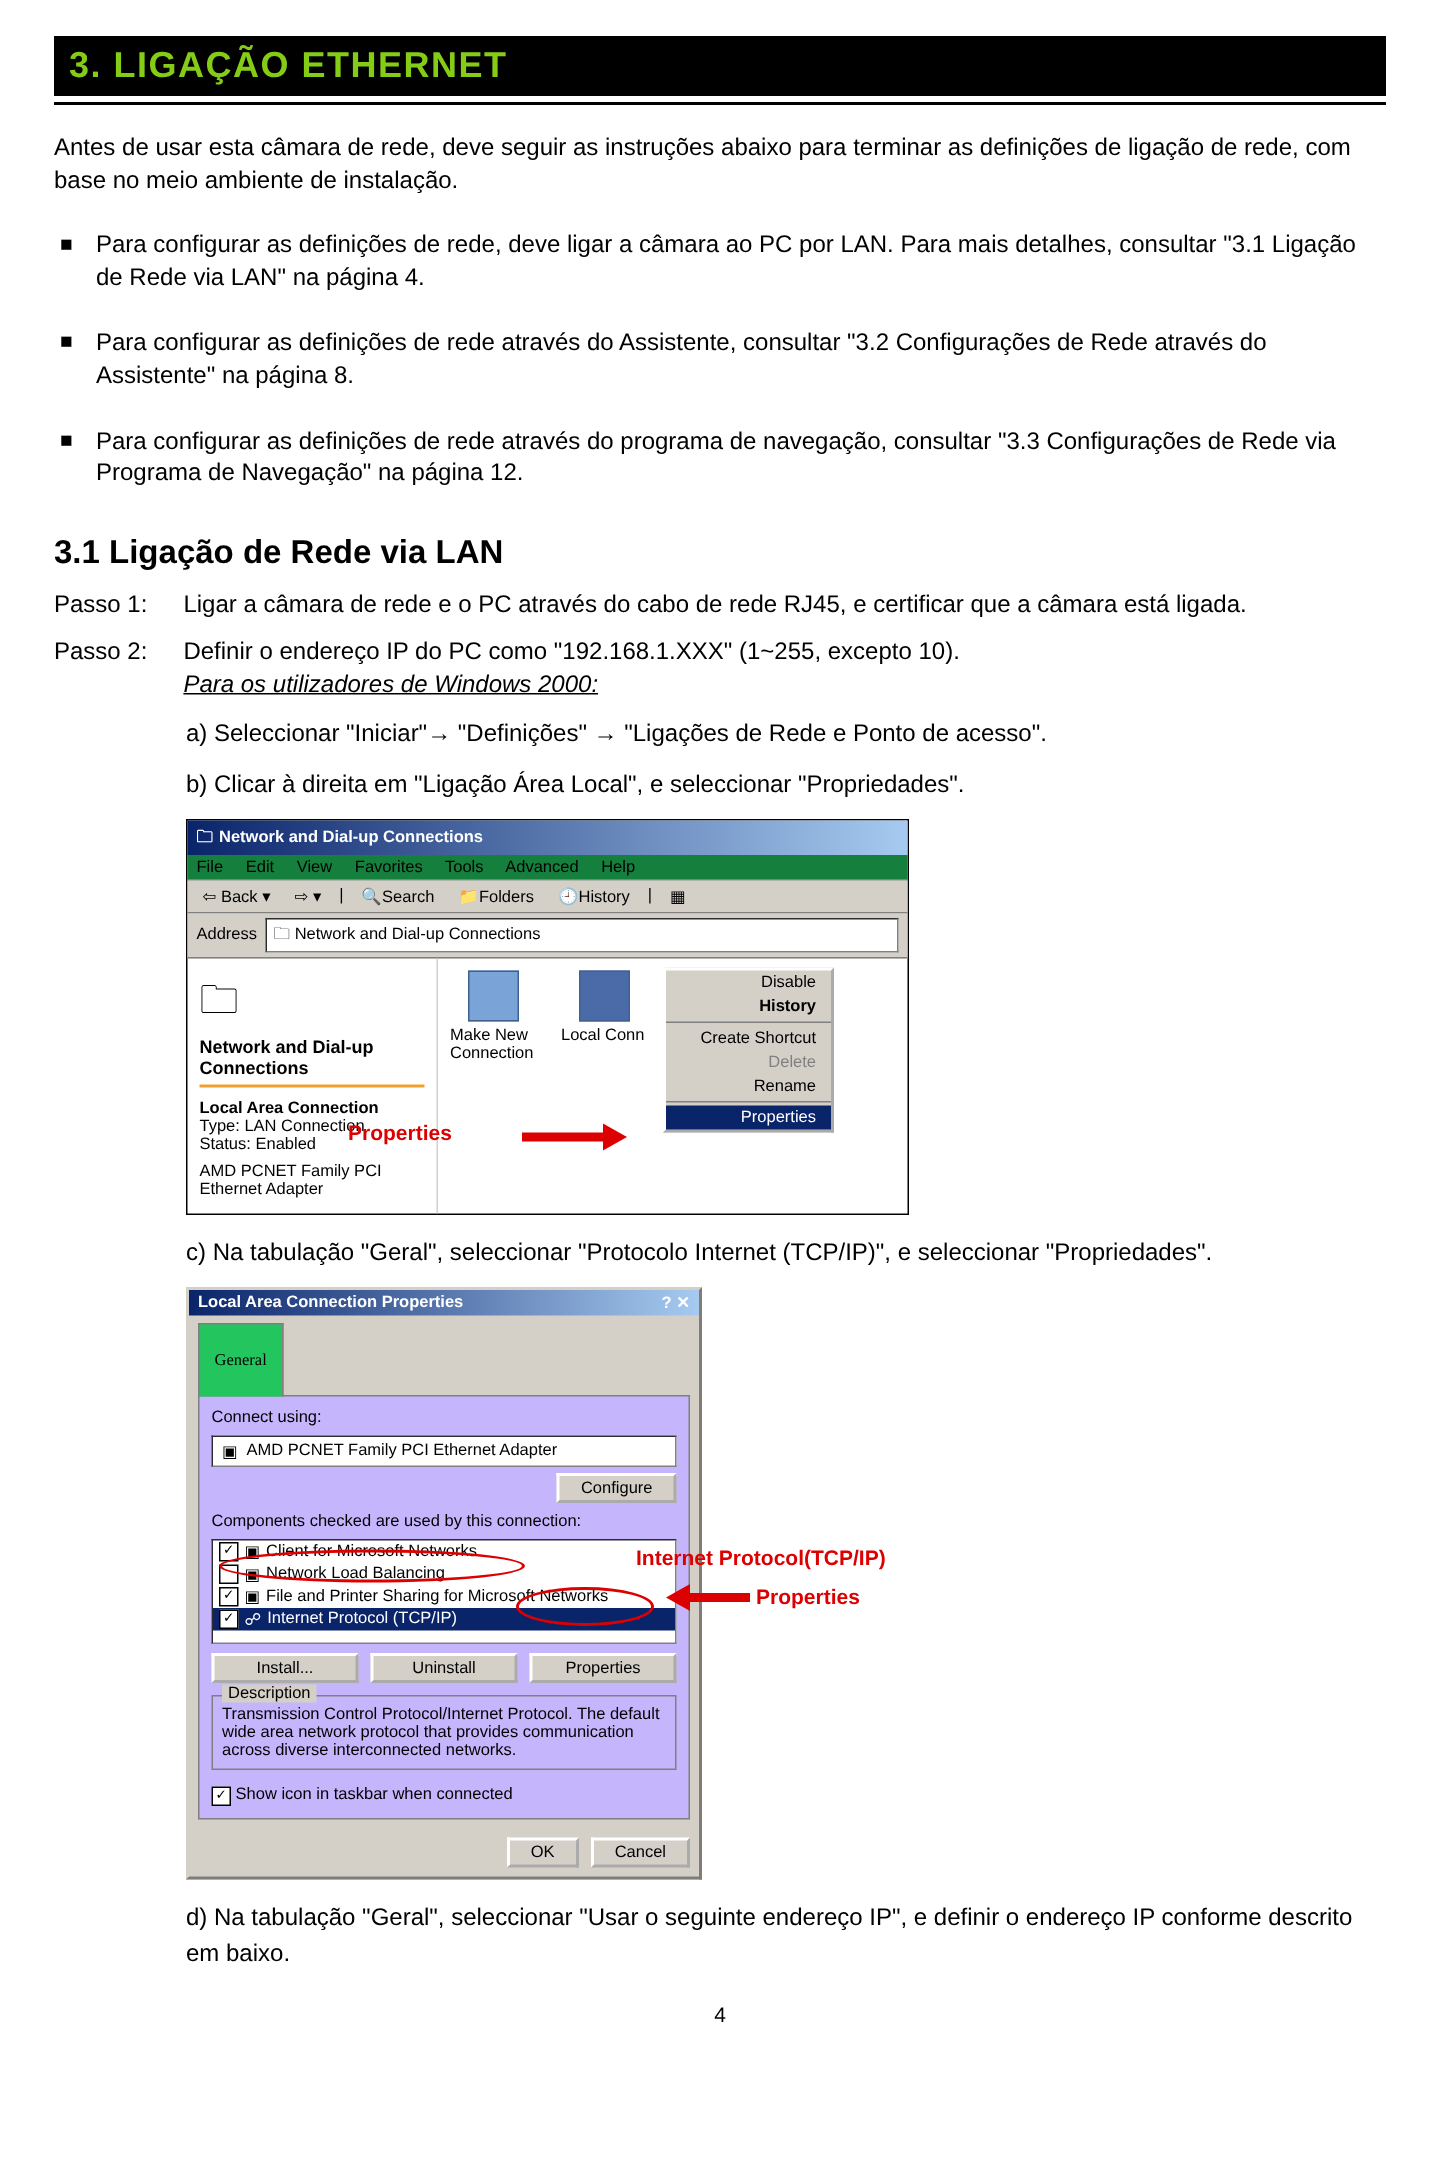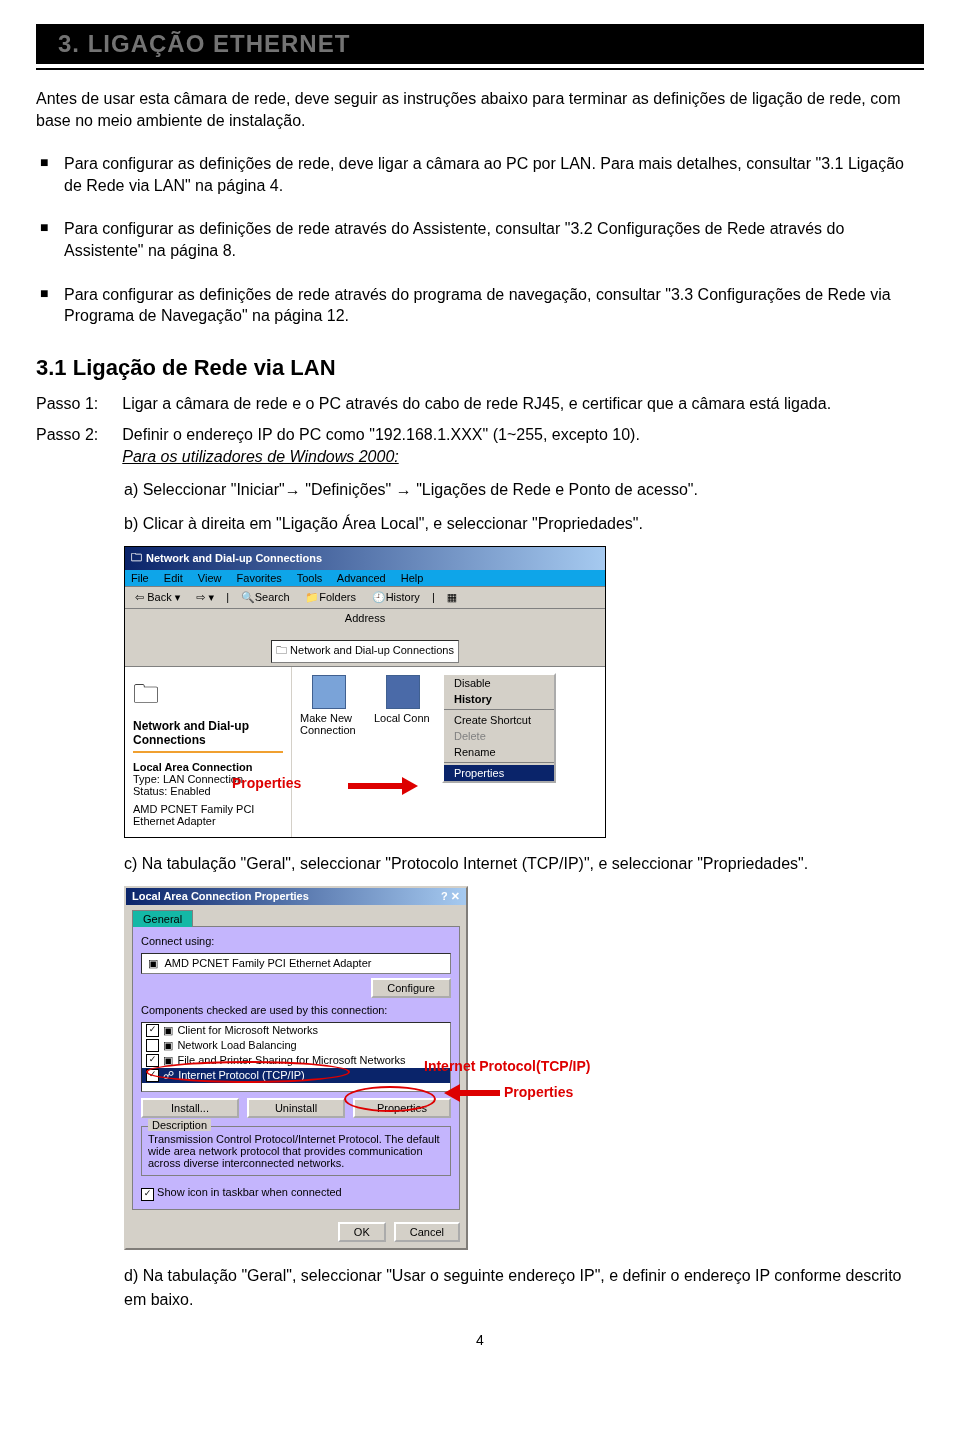--- a/index.html
+++ b/index.html
@@ -7,22 +7,22 @@
     font-size: 16px;
     color: #000;
     background: #fff;
     margin: 0;
     padding: 24px 36px;
     width: 960px;
     box-sizing: border-box;
   }
   .title-box {
     background: #000;
-    color: #737373;
-    padding: 6px 22px;
+    color: #84cc16;
+    padding: 6px 10px;
     margin-bottom: 4px;
   }
   .title-box h1 {
     margin: 0;
     font-family: "Arial Black", Arial, sans-serif;
     font-weight: 900;
     font-size: 24px;
     letter-spacing: 1px;
   }
   .title-underline {
@@ -91,63 +91,62 @@
   .win2k .titlebar {
     background: linear-gradient(90deg,#0a246a,#a6caf0);
     color:#fff;
     padding:2px 6px;
     display:flex;
     align-items:center;
     gap:4px;
     font-weight:bold;
   }
   .win2k .menubar {
-    background:#0ea5e9;
+    background:#15803d;
     padding:2px 6px;
     border-bottom:1px solid #808080;
   }
   .win2k .menubar span { margin-right:12px; }
   .win2k .toolbar {
     background:#d4d0c8;
     padding:3px 6px;
     border-bottom:1px solid #808080;
     display:flex;
     align-items:center;
     gap:8px;
   }
   .win2k .toolbar .tbtn{ padding:1px 4px; }
   .win2k .addrbar {
     background:#d4d0c8;
     padding:3px 6px;
     border-bottom:1px solid #808080;
     display:flex;
     align-items:center;
-    gap:16px;
-    flex-direction:column;
+    gap:6px;
   }
   .win2k .addrbar .addrfield{
     background:#fff;border:1px inset #808080;flex:1;padding:1px 4px;
   }
   .win2k .body {
     display:flex;
     height:170px;
   }
   .win2k .leftpane{
     width:150px;border-right:1px solid #d4d0c8;padding:8px;
   }
   .win2k .leftpane .hdr{font-weight:bold;font-size:12px;margin-bottom:4px;}
   .win2k .leftpane hr{border:0;border-top:2px solid #f0a030;margin:4px 0 8px;}
   .win2k .rightpane{flex:1;padding:8px;position:relative;}
   .win2k .icons{display:flex;gap:16px;}
   .win2k .iconcell{width:58px;text-align:left;}
   .win2k .iconbox{width:32px;height:32px;background:#7aa3d8;margin:0 auto 3px;border:1px solid #406090;}
   .ctxmenu{
     position:absolute;left:150px;top:6px;
     background:#d4d0c8;border:2px outset #fff;
-    font-size:11px;width:110px;
+    font-size:11px;width:110px;text-align:right;
   }
   .ctxmenu div{padding:2px 10px;}
   .ctxmenu .disabled{color:#808080;}
   .ctxmenu .sel{background:#0a246a;color:#fff;}
   .ctxmenu hr{margin:2px 0;border:0;border-top:1px solid #808080;}
   .annot{
     position:absolute;left:-60px;top:108px;
     color:#d00;font-weight:bold;font-family:Arial;font-size:14px;
   }
   .redarrow{
@@ -163,21 +162,21 @@
   
   .dlg{
     width:340px;border:2px outset #d4d0c8;background:#d4d0c8;
     font-family:Tahoma,Arial,sans-serif;font-size:11px;position:relative;
   }
   .dlg .dlgtitle{
     background:linear-gradient(90deg,#0a246a,#a6caf0);color:#fff;
     padding:2px 6px;font-weight:bold;display:flex;justify-content:space-between;
   }
   .dlg .tabstrip{padding:4px 6px 0;}
-  .dlg .tab{display:inline-block;background:#14b8a6;border:1px solid #808080;border-bottom:none;padding:2px 10px;position:relative;top:1px;}
+  .dlg .tab{display:inline-block;background:#22c55e;border:1px solid #808080;border-bottom:none;padding:18px 10px;position:relative;top:1px;font-family:Liberation Serif, serif;}
   .dlg .panel{border:1px solid #808080;margin:0 6px 6px;padding:8px;background:#c4b5fd;}
   .dlg .fieldrow{margin-bottom:6px;}
   .dlg .inputlike{background:#fff;border:1px inset #808080;padding:3px 6px;display:flex;align-items:center;gap:6px;}
   .dlg .btn{background:#d4d0c8;border:2px outset #fff;padding:2px 14px;font-size:11px;}
   .dlg .btnrow{text-align:right;margin-top:4px;}
   .dlg .listbox{background:#fff;border:1px inset #808080;height:68px;overflow:hidden;}
   .dlg .listbox .row{padding:1px 4px;display:flex;align-items:center;gap:4px;}
   .dlg .listbox .row.sel{background:#0a246a;color:#fff;}
   .dlg .cb{width:11px;height:11px;border:1px solid #000;background:#fff;display:inline-block;text-align:center;line-height:9px;font-size:9px;}
   .dlg .grp{border:1px solid #808080;padding:6px;margin-top:8px;position:relative;}

